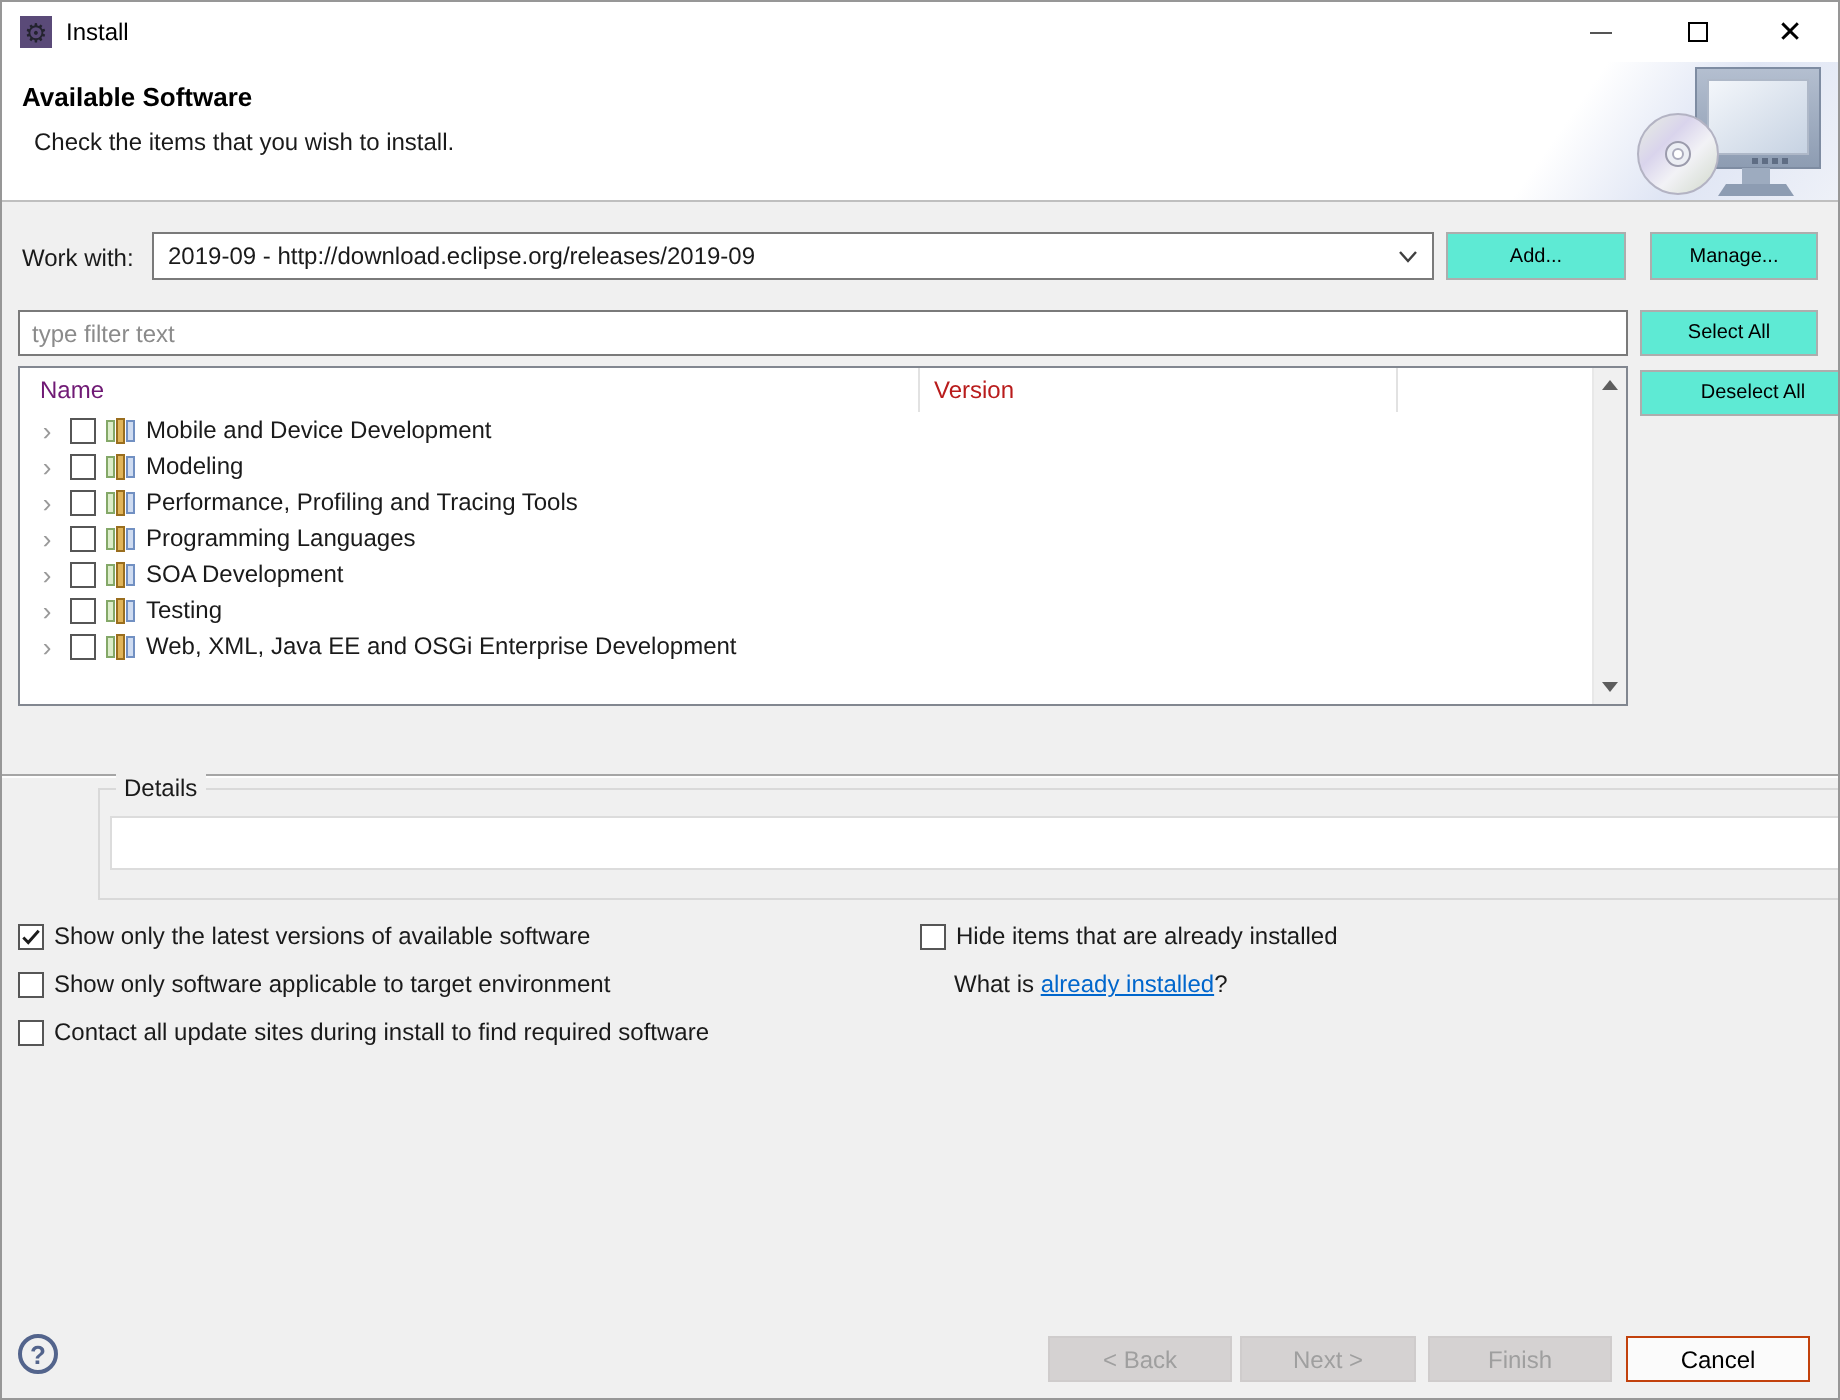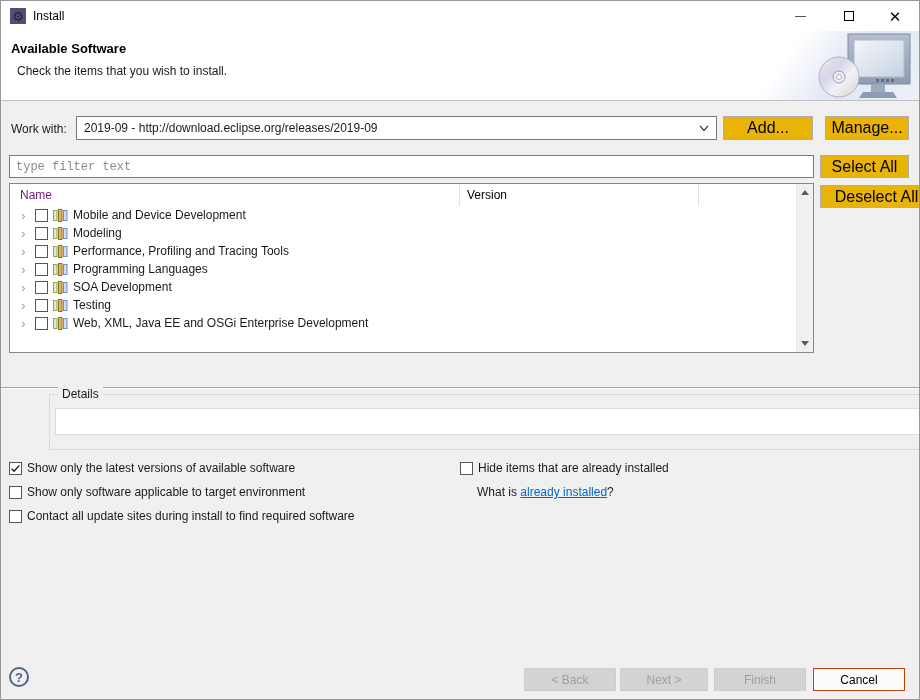--- a/index.html
+++ b/index.html
@@ -27,37 +27,37 @@
   .hdr-title { position:absolute; left:10px; top:10px; font-size:13px; font-weight:bold; color:#000; }
   .hdr-sub   { position:absolute; left:16px; top:33px; font-size:12px; color:#1a1a1a; }
 
   
   .lbl-workwith { position:absolute; left:10px; top:121px; }
   .combo { position:absolute; left:75px; top:115px; width:641px; height:24px; background:#fff; border:1px solid #7a7a7a;
            display:flex; align-items:center; padding:0 24px 0 7px; }
   .combo-text { white-space:nowrap; overflow:hidden; }
   .combo-arrow { position:absolute; right:7px; top:8px; }
 
-  .btn { position:absolute; height:24px; background:#eab308; border:1px solid #adadad; color:#000;
-         display:flex; align-items:center; justify-content:center; font-size:16px; }
+  .btn { position:absolute; height:24px; background:#5eead4; border:1px solid #adadad; color:#000;
+         display:flex; align-items:center; justify-content:center; font-size:10px; }
   .btn-add { left:722px; top:115px; width:90px; }
   .btn-manage { left:824px; top:115px; width:84px; }
   .btn-selall { left:819px; top:154px; width:89px; height:23px; }
   .btn-desall { left:819px; top:184px; width:113px; height:23px; }
 
   
   .filter-input { position:absolute; left:8px; top:154px; width:805px; height:23px; border:1px solid #7a7a7a;
-                  background:#fff; padding:0 6px; font-family:Liberation Mono, monospace; font-size:12px; color:#15803d; }
+                  background:#fff; padding:0 6px; font-family:Liberation Sans, sans-serif; font-size:12px; color:#15803d; }
   .filter-input::placeholder { color:#8b8b8b; opacity:1; }
 
   
   .table { position:absolute; left:8px; top:182px; width:805px; height:170px; background:#fff; border:1px solid #828790; }
   .thead { position:absolute; left:0; top:0; right:17px; height:22px; background:#fff; }
   .th-name { position:absolute; left:10px; top:4px; color:#701a75; }
-  .th-version { position:absolute; left:457px; top:4px; color:#000000; }
+  .th-version { position:absolute; left:457px; top:4px; color:#b91c1c; }
   .col-sep { position:absolute; top:0; width:1px; height:22px; background:#e2e2e2; }
   .sep1 { left:449px; } .sep2 { left:688px; }
   .tree-rows { position:absolute; left:0; top:22px; right:17px; bottom:0; overflow:hidden; }
   .tree-row { height:18px; display:flex; align-items:center; }
   .chev { width:15px; margin-left:6px; text-align:center; color:#9a9a9a; font-size:13px; line-height:1; }
   .cb { width:13px; height:13px; background:#fff; border:1px solid #565656; flex:none;
         display:inline-flex; align-items:center; justify-content:center; }
   .tree-row .cb { margin:0 5px 0 4px; }
   .cat { width:15px; height:13px; flex:none; margin-right:5px; display:inline-flex; }
   .tree-label { white-space:nowrap; }

